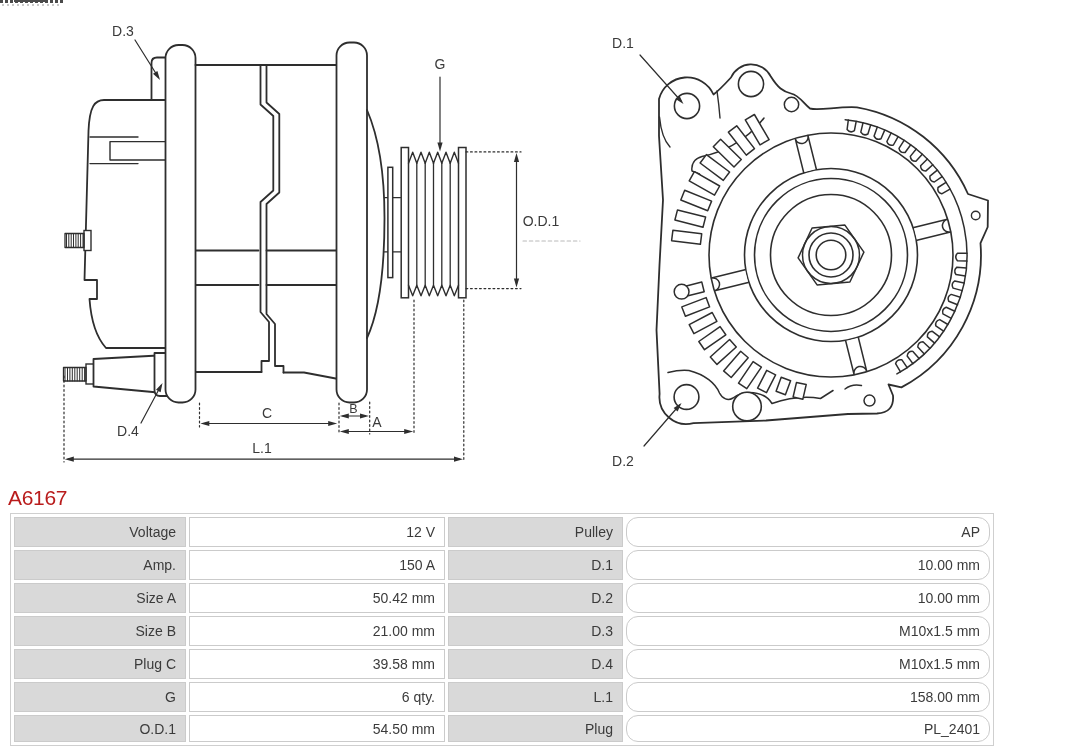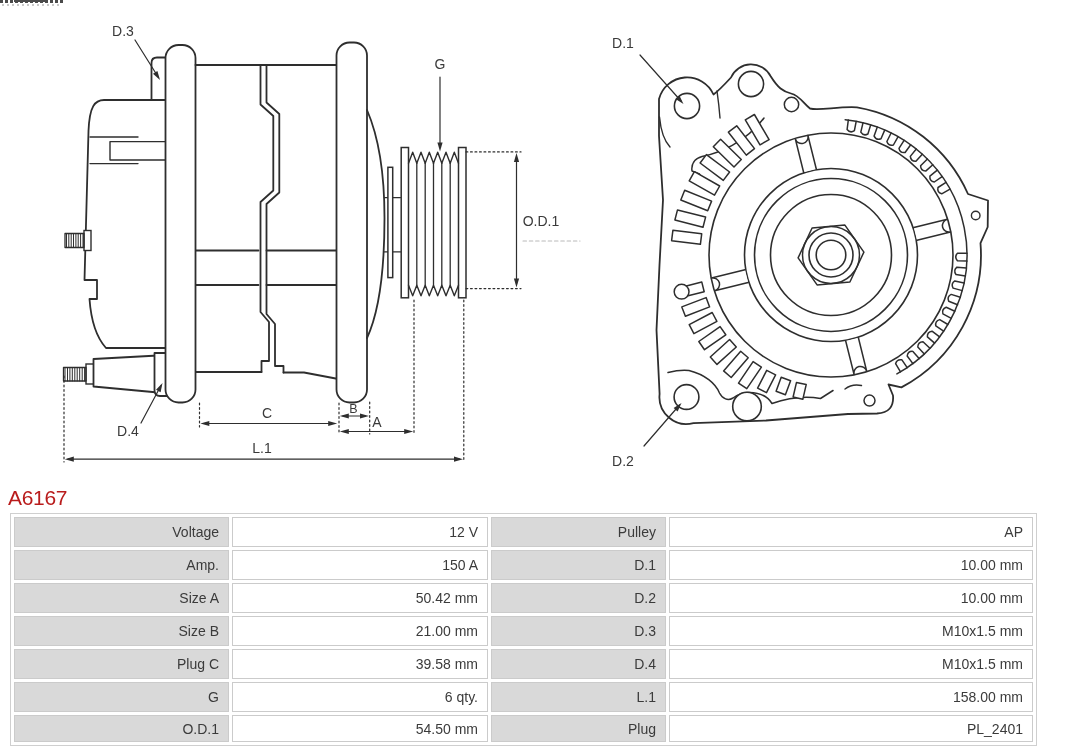--- a/index.html
+++ b/index.html
@@ -7,24 +7,24 @@
 #frag { position:absolute; left:0; top:0; width:63px; height:3px;
   background:repeating-linear-gradient(90deg,#4a4a4a 0 3px,#fff 3px 5px); }
 #fragmid { position:absolute; left:14px; top:0; width:34px; height:2px; background:#4a4a4a; }
 #frag2 { position:absolute; left:2px; top:4px; width:60px; height:2px;
   background:repeating-linear-gradient(90deg,#c9c9c9 0 2px,#fff 2px 5px); }
 #title { position:absolute; left:8px; top:485.5px; font-size:21px; color:#b91c1c; letter-spacing:-0.3px; }
 #tbl { position:absolute; left:10px; top:513px; border-collapse:separate; border-spacing:3px;
   background:#fff; border:1px solid #cfcfcf; }
 #tbl td { border:1px solid #cbcbcb; height:30px; padding:0 9px 0 4px; font-size:14px;
   color:#3b3b3b; text-align:right; vertical-align:middle; white-space:nowrap; }
-#tbl td.l { background:#d9d9d9; width:215px; }
+#tbl td.l { background:#d9d9d9; width:172px; }
 #tbl td.v { background:#ffffff; width:256px; }
 #tbl td.l2 { width:175px;margin-top:28px; }
-#tbl td.v2 { width:364px; }
+#tbl td.v2 { width:364px;border-radius:12px; }
 #tbl tr:last-child td { height:27px; }
 </style>
 </head>
 <body>
 <svg width="1080" height="485" viewBox="0 0 1080 485" style="position:absolute;left:0;top:0">
     <path d="M166,100 L104,100 C95,100 89.5,106 88.5,131 L84.5,280 L97,280 L97,299 L89.5,299 C91,320 97,338 106,348 L166,348" fill="none" stroke="#2e2e2e" stroke-width="1.8" stroke-linejoin="round" stroke-linecap="round"></path>
 <line x1="90.0" y1="137.0" x2="138.0" y2="137.0" stroke="#2e2e2e" stroke-width="1.4" stroke-linecap="round"></line>
 <line x1="90.0" y1="163.6" x2="138.0" y2="163.6" stroke="#2e2e2e" stroke-width="1.4" stroke-linecap="round"></line>
 <path d="M110,141.6 h56 v18.4 h-56 Z" fill="none" stroke="#2e2e2e" stroke-width="1.4" stroke-linejoin="round" stroke-linecap="round"></path>
 <rect x="84.0" y="230.5" width="7.0" height="20.0" rx="0" fill="white" stroke="#2e2e2e" stroke-width="1.4"></rect>

